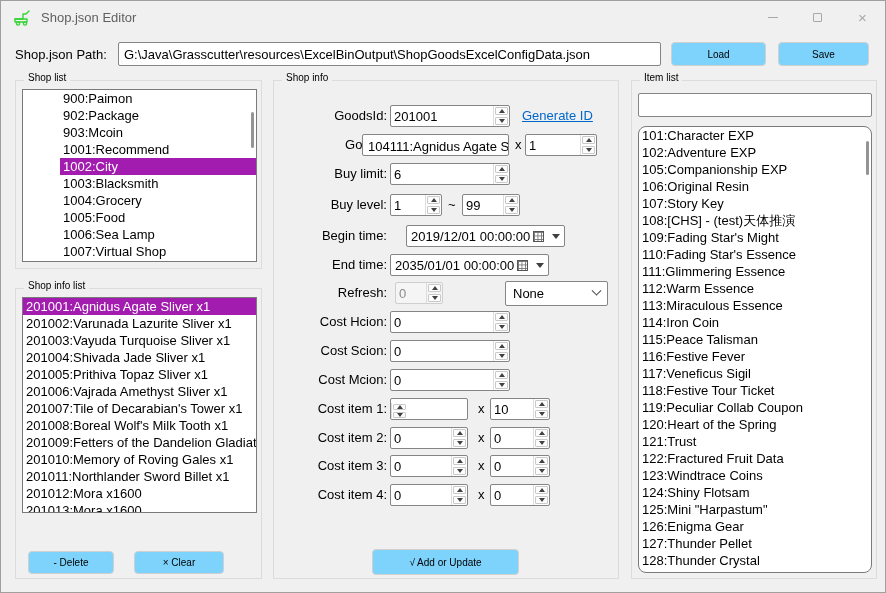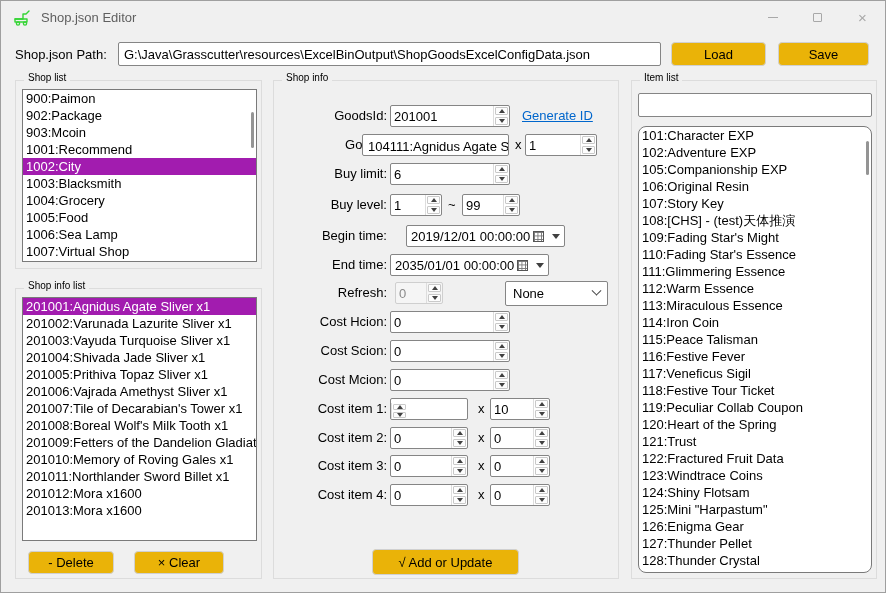--- a/index.html
+++ b/index.html
@@ -15,36 +15,36 @@
   .win-btn { width:45px; height:32px; display:flex; align-items:center; justify-content:center; color:#a8a8a8; }
   .glyph-min { width:10px; height:0; border-top:1px solid #a8a8a8; }
   .glyph-max { width:9px; height:9px; border:1px solid #a8a8a8; border-radius:1px; }
   .glyph-close { font-size:15px; line-height:1; color:#a8a8a8; }
 
   
   .pathrow { position:absolute; left:0; top:36px; right:0; height:32px; }
   .path-label { position:absolute; left:14px; top:6px; line-height:24px; }
   .textbox { background:#fff; border:1px solid #858585; border-radius:2px; font-family:"Liberation Sans",sans-serif; font-size:13px; padding:2px 5px; }
   #path-input { position:absolute; left:117px; top:5px; width:543px; height:24px; }
-  .btn { background:#eab308; border:1px solid #d0d0d0; border-radius:4px; font-family:"Liberation Sans",sans-serif; font-size:13px; color:#000; }
+  .btn { background:#7dd3fc; border:1px solid #d0d0d0; border-radius:4px; font-family:"Liberation Sans",sans-serif; font-size:10px; color:#000; }
   #load-btn { position:absolute; left:670px; top:5px; width:95px; height:24px; }
   #save-btn { position:absolute; left:777px; top:5px; width:91px; height:24px; }
 
   
   .group { position:absolute; border:1px solid #dcdcdc; background:#f0f0f0; }
   .group-label { position:absolute; top:-9px; left:8px; background:#f0f0f0; padding:0 4px; font-size:10px; }
   #shop-list-group { left:14px; top:79px; width:247px; height:189px; }
   #shop-info-list-group { left:14px; top:287px; width:247px; height:291px; }
   #shop-info-group { left:272px; top:79px; width:346px; height:499px; }
   #item-list-group { left:630px; top:79px; width:246px; height:499px; }
 
   
   .listbox { position:absolute; background:#fff; border:1px solid #7a7a7a; overflow:hidden; }
-  #shop-listbox { left:6px; top:8px; width:235px; height:173px; }
-  #shopinfo-listbox { left:6px; top:8px; width:235px; height:244px; }
+  #shop-listbox { left:6px; top:8px; width:235px; height:173px;padding-left:37px; }
+  #shopinfo-listbox { left:6px; top:8px; width:235px; height:216px; }
   #item-listbox { left:6px; top:45px; width:234px; height:447px;border-radius:8px; }
   .list-item { height:17px; line-height:17px; padding:0 3px; white-space:nowrap; overflow:hidden; }
   .list-item.selected { background:#a21caf; color:#fff; }
   .scroll-thumb { position:absolute; right:2px; width:3px; background:#949494; border-radius:2px; }
 
   #item-search { position:absolute; left:6px; top:12px; width:234px; height:24px; }
 
   .small-btn { position:absolute; height:23px; }
   #delete-btn { left:12px; top:262px; width:86px; }
   #clear-btn { left:118px; top:262px; width:90px; }

